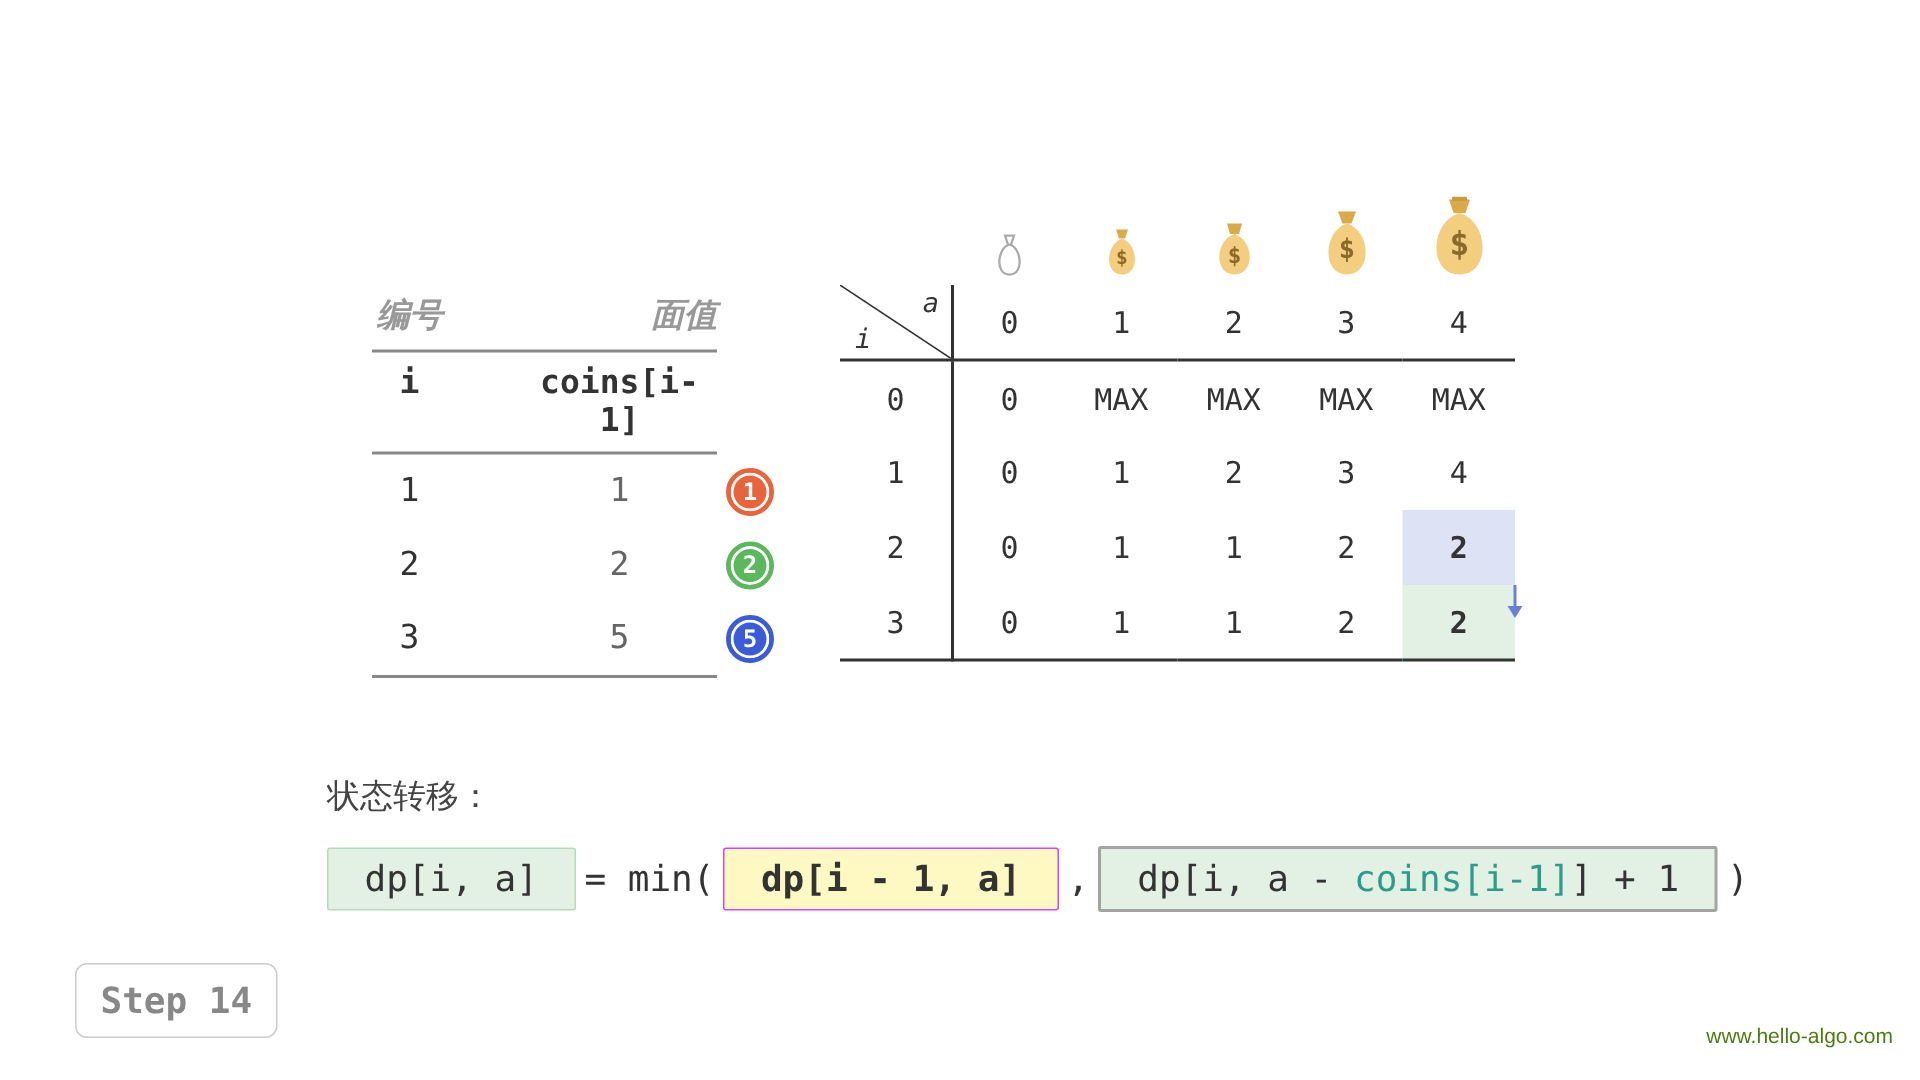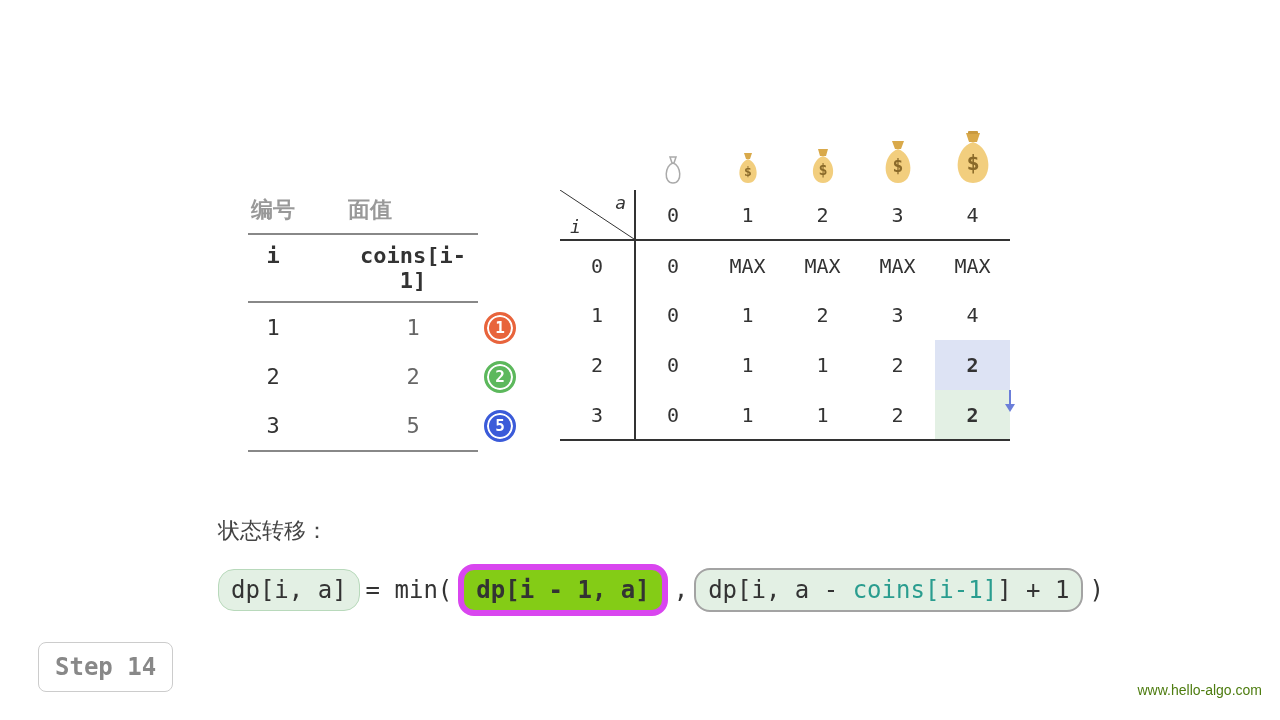--- a/index.html
+++ b/index.html
@@ -16,23 +16,24 @@
   .coin-table {
     position: absolute;
     left: 248px; top: 195px;
   }
   .coin-table .hdr {
     display: flex; gap: 50px;
     color: #999; font-size: 22px; font-weight: 600;
     border-bottom: 2px solid #888;
     padding-bottom: 8px;
     font-family: -apple-system, "PingFang SC", "Microsoft YaHei", sans-serif;
+    font-style: italic;
   }
   .coin-table .hdr .c1 { width: 50px; text-align: center; }
-  .coin-table .hdr .c2 { width: 130px; text-align: left; }
+  .coin-table .hdr .c2 { width: 130px; text-align: right; }
   .coin-table .sub {
     display: flex; gap: 50px;
     font-size: 22px; font-weight: 700;
     border-bottom: 2px solid #888;
     padding: 8px 0;
     font-family: "SF Mono", "Monaco", "Consolas", monospace;
   }
   .coin-table .sub .c1 { width: 50px; text-align: center; }
   .coin-table .sub .c2 { width: 130px; text-align: center; }
   .coin-table .row {
@@ -102,31 +103,31 @@
   }
 
   
   .equation {
     position: absolute; left: 218px; top: 564px;
     font-size: 24px;
     font-family: "SF Mono", "Monaco", "Consolas", monospace;
     display: flex; align-items: center; gap: 6px;
   }
   .equation .box {
-    padding: 6px 12px;
-    border-radius: 16px;
+    padding: 6px 24px;
+    border-radius: 2px;
   }
   .equation .box-green { background: #e3f0e4; border: 1px solid #b8d9bb; }
-  .equation .box-blue { background: #84cc16; border: 6px solid #d946ef; font-weight: 700; }
+  .equation .box-blue { background: #fef9c3; border: 1px solid #d946ef; font-weight: 700; }
   .equation .box-green2 { background: #e3f0e4; border: 2px solid #a3a3a3; }
   .equation .teal { color: #2a9d8f; }
 
   
   .step-badge {
-    position: absolute; left: 38px; bottom: 28px;
+    position: absolute; left: 50px; bottom: 28px;
     padding: 10px 16px;
     border: 1px solid #ccc; border-radius: 8px;
     font-size: 24px; font-weight: 700; color: #888;
     font-family: "SF Mono", "Monaco", "Consolas", monospace;
   }
 
   .watermark {
     position: absolute; right: 18px; bottom: 22px;
     color: #4d7c0f; font-size: 14px;
     font-family: -apple-system, sans-serif;

